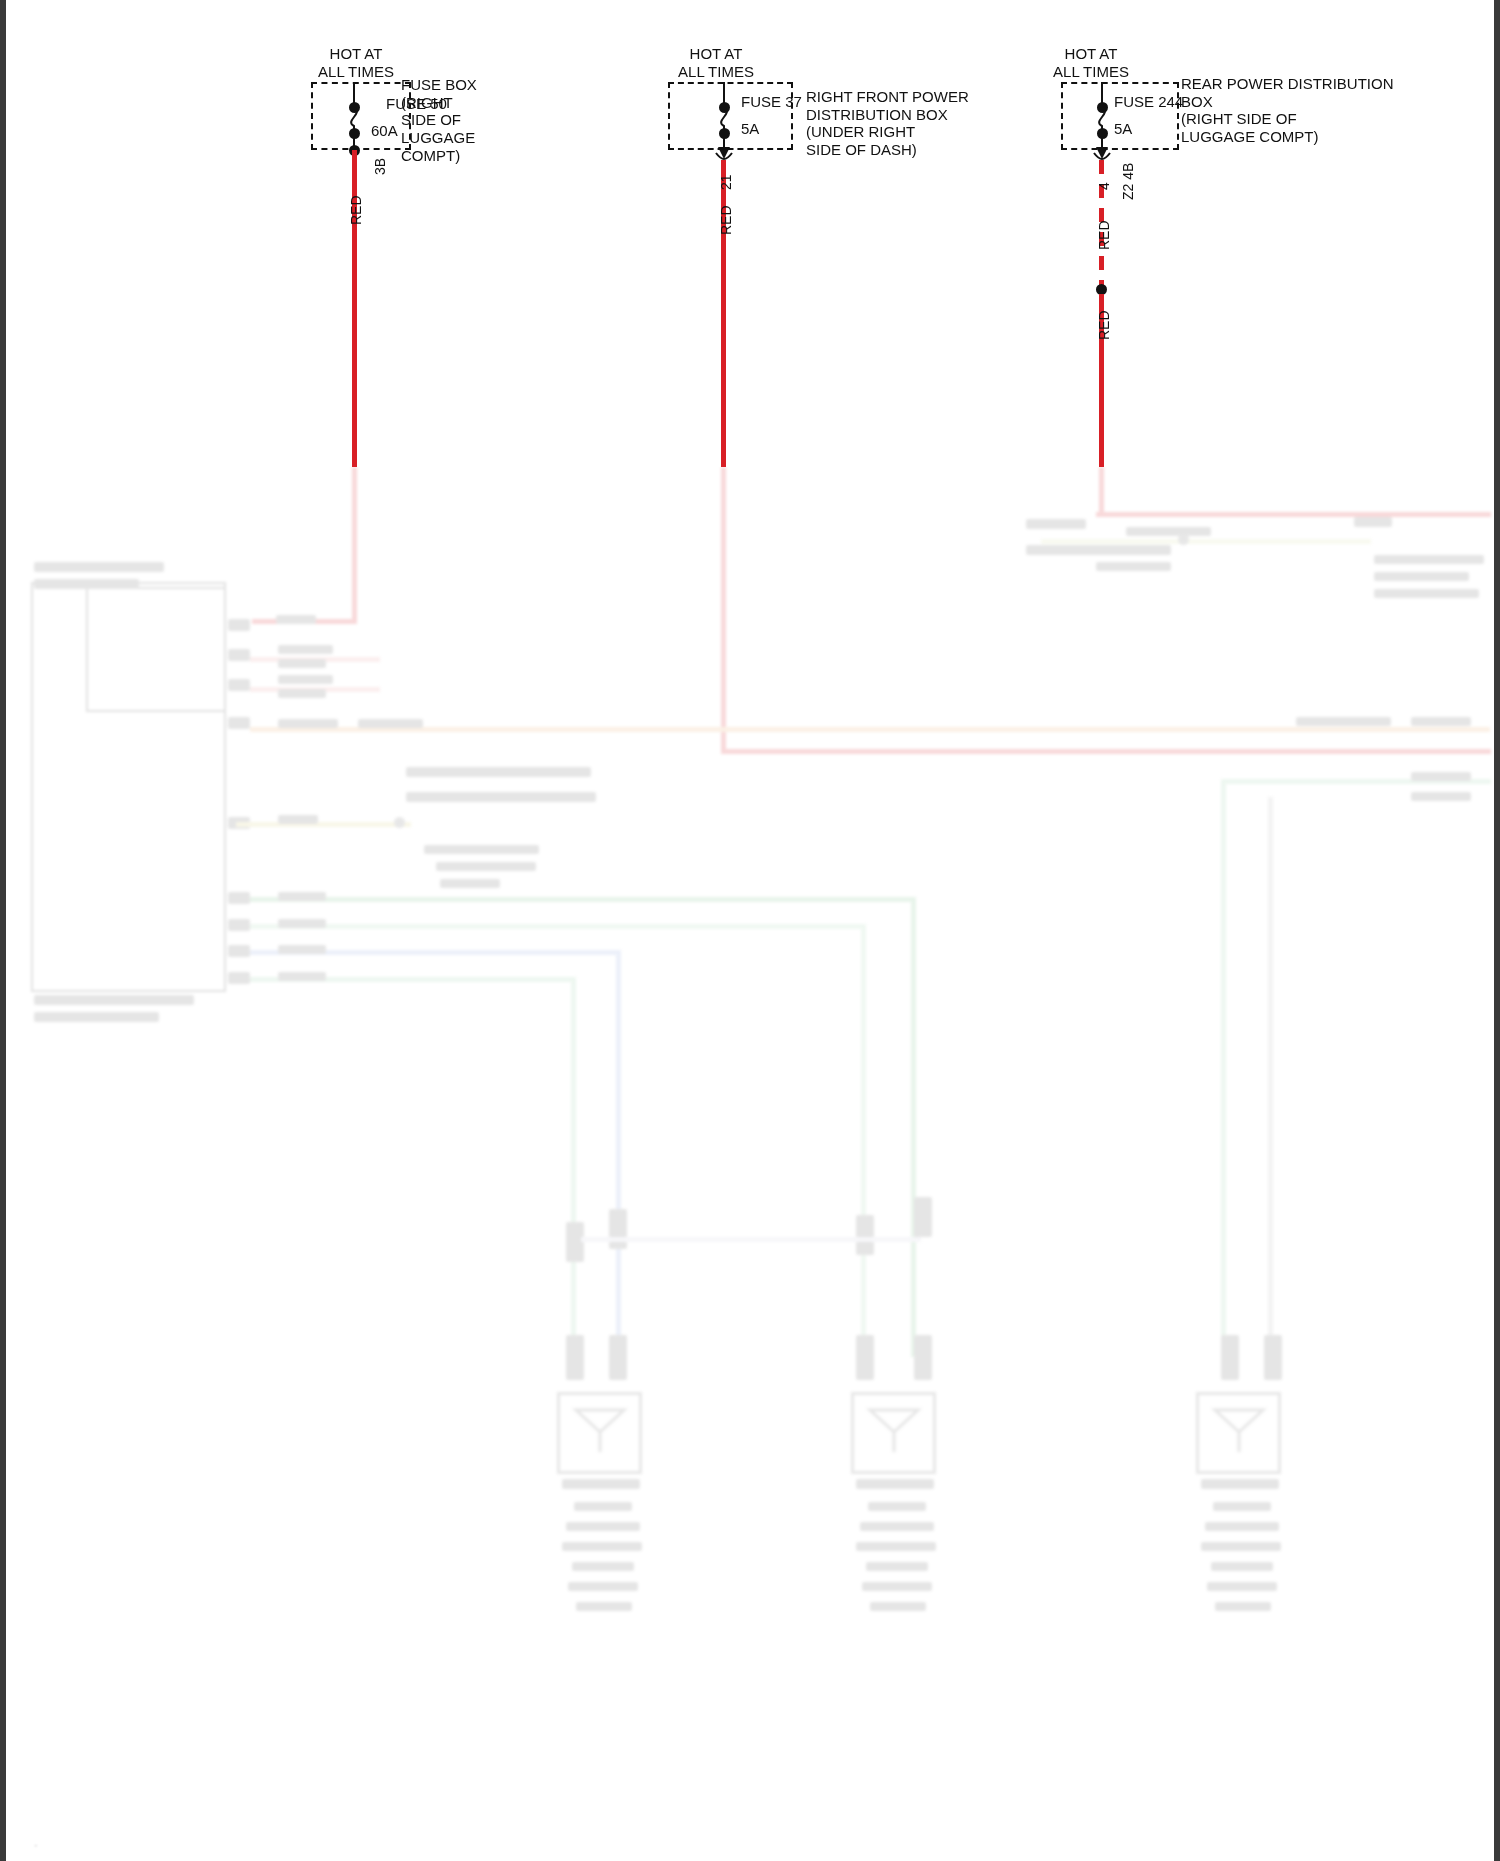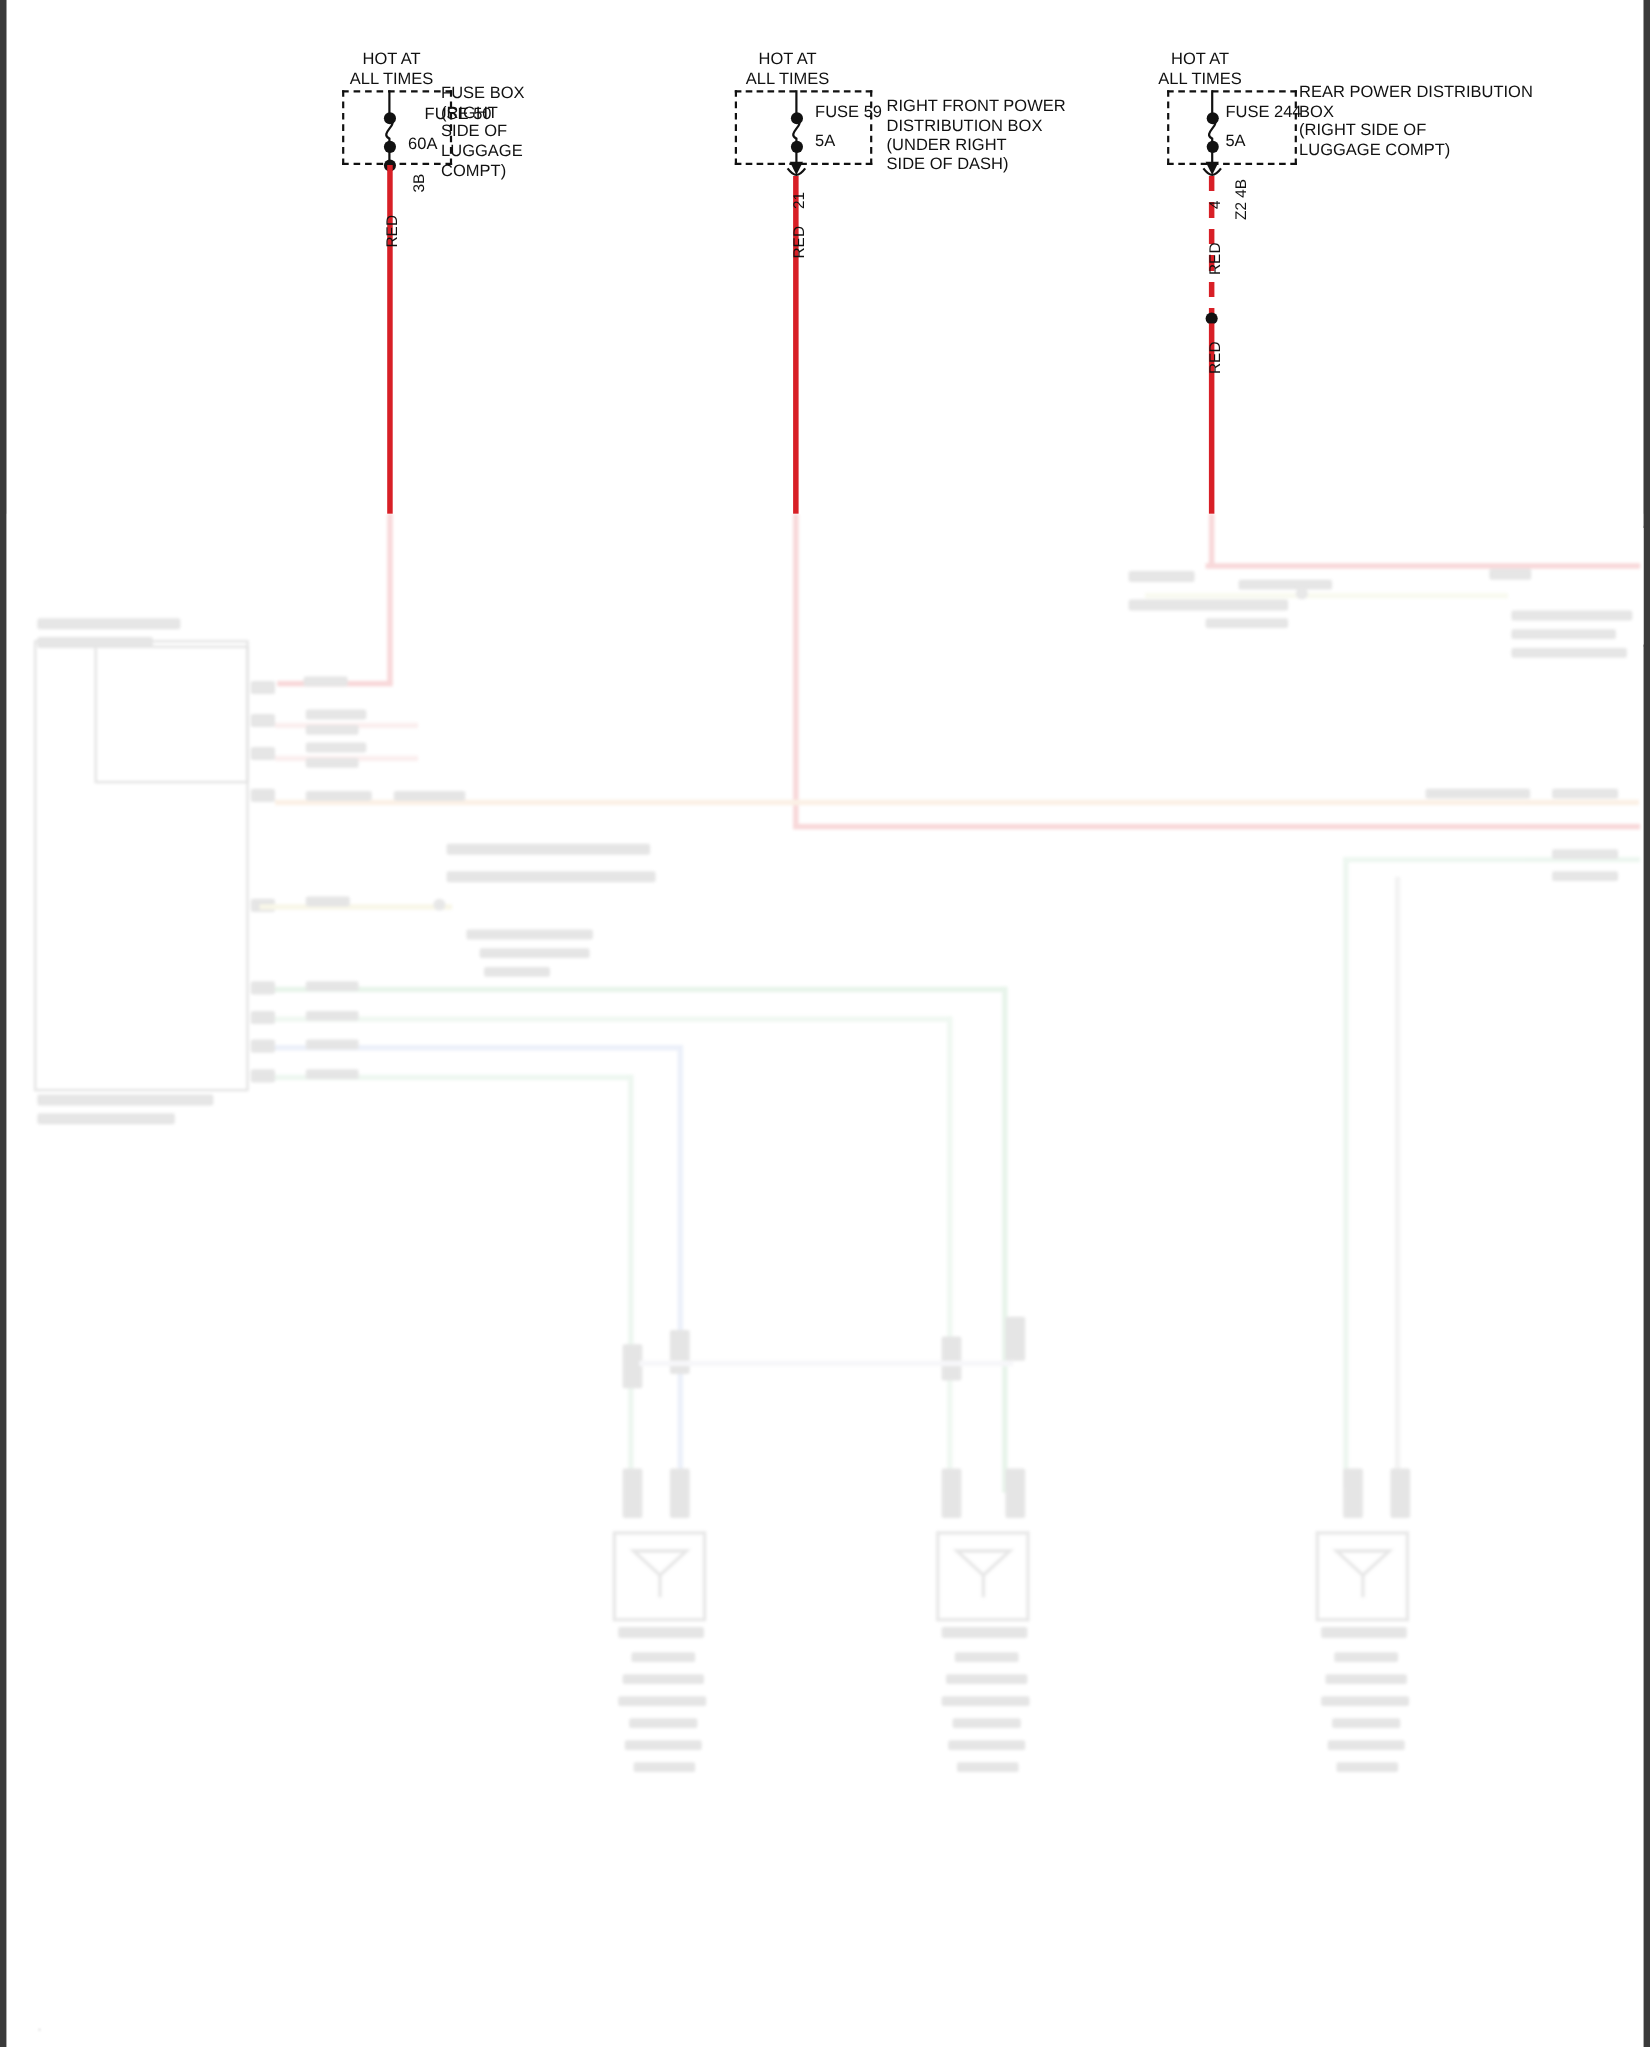--- a/index.html
+++ b/index.html
@@ -94,21 +94,21 @@
       <svg class="abs" style="left:706px;top:108px;" width="26" height="26">
         <path d="M12,0 C22,5 2,13 12,18 L12,24" stroke="#111" stroke-width="2" fill="none"></path>
       </svg>
       <div class="dot" style="left:713px;top:128px;"></div>
 
       <svg class="abs" style="left:706px;top:134px;" width="24" height="26">
         <line x1="12" y1="0" x2="12" y2="18" stroke="#111" stroke-width="2"></line>
         <polygon points="12,25 6,13 18,13" fill="#111"></polygon>
       </svg>
 
-      <div class="abs txt" style="left:735px;top:93px;">FUSE 59</div>
+      <div class="abs txt" style="left:735px;top:93px;">FUSE 37</div>
       <div class="abs txt" style="left:735px;top:120px;">5A</div>
 
       <div class="abs txt" style="left:800px;top:88px;">RIGHT FRONT POWER
 DISTRIBUTION BOX
 (UNDER RIGHT
 SIDE OF DASH)</div>
 
       <svg class="abs" style="left:706px;top:152px;" width="24" height="14">
         <path d="M4,1 C10,9 14,9 20,1" stroke="#111" stroke-width="2" fill="none"></path>
       </svg>

